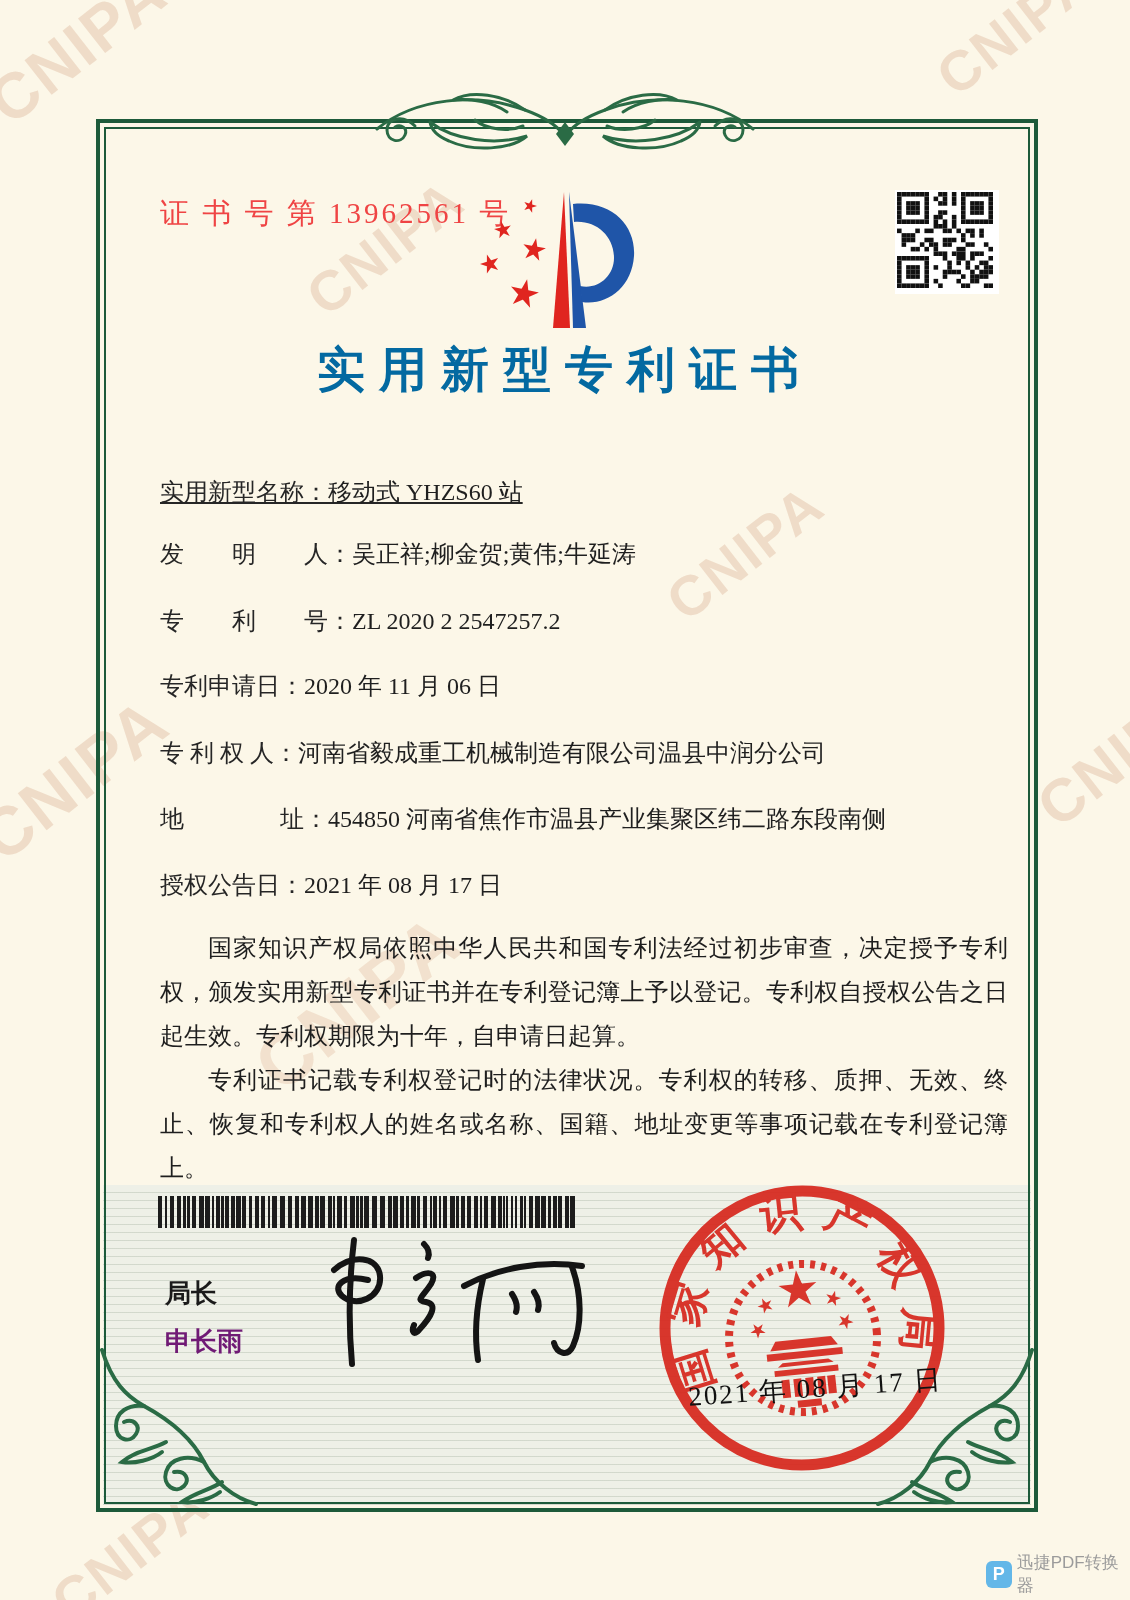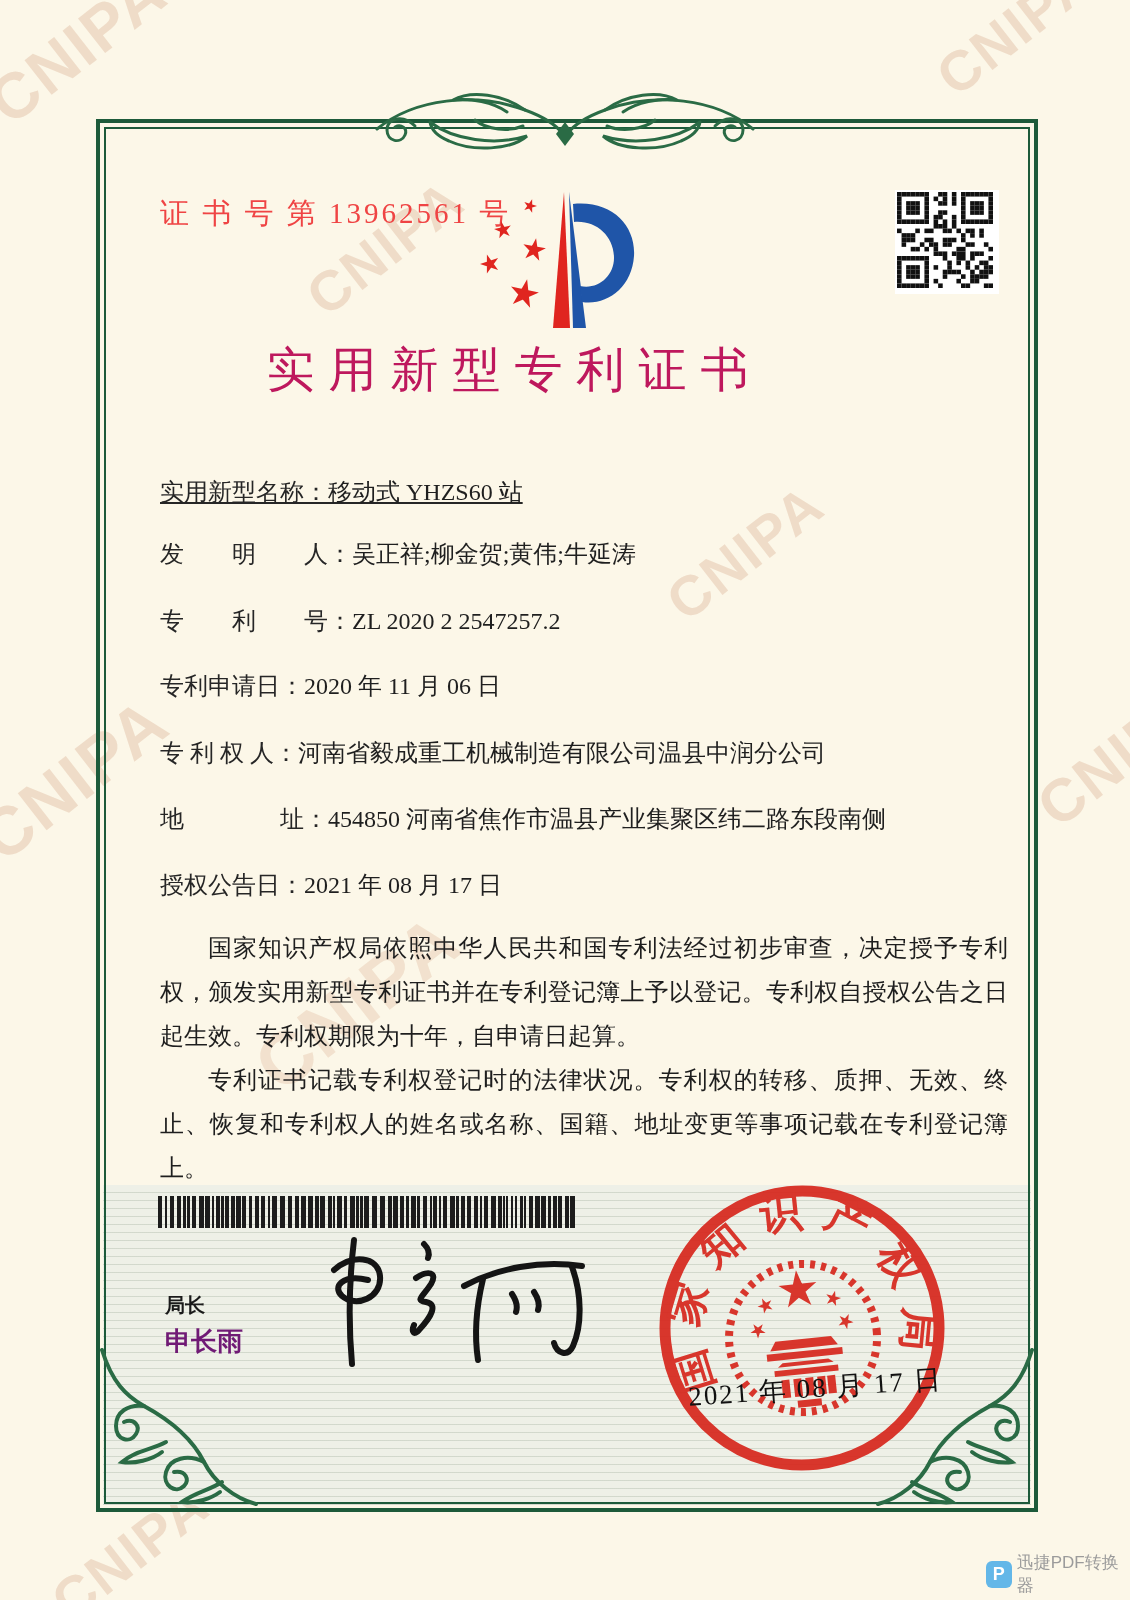--- a/index.html
+++ b/index.html
@@ -16,36 +16,36 @@
   
   .band{position:absolute;left:103px;top:1185px;width:928px;height:320px;z-index:1;
         background:#eef0e7;
         background-image:repeating-linear-gradient(0deg,rgba(140,155,135,.28) 0 1px,transparent 1px 8px);}
   .orn{position:absolute;z-index:7;pointer-events:none;}
   
   .cert-no{position:absolute;left:160px;top:194px;font-size:29px;letter-spacing:3px;color:#ef4444;z-index:3;}
   .logo{position:absolute;left:440px;top:178px;z-index:3;}
   .qr{position:absolute;left:895px;top:190px;width:100px;height:100px;background:#fff;
       padding:2px;z-index:3;}
-  .title{position:absolute;left:0;top:338px;width:1029px;text-align:center;font-size:48px;
-         font-weight:normal;letter-spacing:14px;color:#be185d;z-index:3;}
+  .title{position:absolute;left:0;top:338px;width:1130px;text-align:center;font-size:48px;
+         font-weight:bold;letter-spacing:14px;color:#0369a1;z-index:3;}
   
   .frow{position:absolute;left:160px;width:850px;font-size:24px;color:#262626;z-index:3;white-space:nowrap;}
   .flabel{color:#262626;}
   .fvalue{color:#1f1f1f;}
   .grant2{position:absolute;left:405px;top:0;}
   
   .body-text{position:absolute;left:160px;top:926px;width:848px;font-size:24px;line-height:44px;
              text-align:justify;color:#1e1e1e;z-index:3;}
   .body-text p{margin:0;text-indent:2em;}
   
   .barcode{position:absolute;left:158px;top:1196px;width:420px;height:32px;z-index:3;font-size:0;}
   .barcode i{display:inline-block;height:100%;background:#1c1c1c;}
-  .officer-title{position:absolute;left:165px;top:1276px;font-size:20px;font-weight:bold;
-                 font-family:"Liberation Sans","DejaVu Sans",sans-serif;color:#1a1a1a;z-index:3;margin-top:16px;}
+  .officer-title{position:absolute;left:165px;top:1276px;font-size:26px;font-weight:bold;
+                 font-family:"Liberation Sans","DejaVu Sans",sans-serif;color:#1a1a1a;z-index:3;}
   .officer-name{position:absolute;left:165px;top:1324px;font-size:26px;font-weight:bold;
                 font-family:"Liberation Sans","DejaVu Sans",sans-serif;color:#701a75;z-index:3;}
   .signature{position:absolute;left:320px;top:1232px;z-index:3;}
   .seal{position:absolute;left:652px;top:1178px;z-index:4;opacity:.93;}
   .seal-date{position:absolute;left:688px;top:1370px;font-size:27px;letter-spacing:2px;color:#111;
              transform:rotate(-4deg);z-index:5;white-space:nowrap;}
   .page-no{position:absolute;left:0;top:1452px;width:1130px;text-align:center;font-size:21px;
            letter-spacing:2px;color:#222;z-index:3;}
   .cont-box{position:absolute;left:428px;top:1532px;width:286px;height:52px;background:#fffefb;
             display:flex;align-items:center;justify-content:center;z-index:8;}

